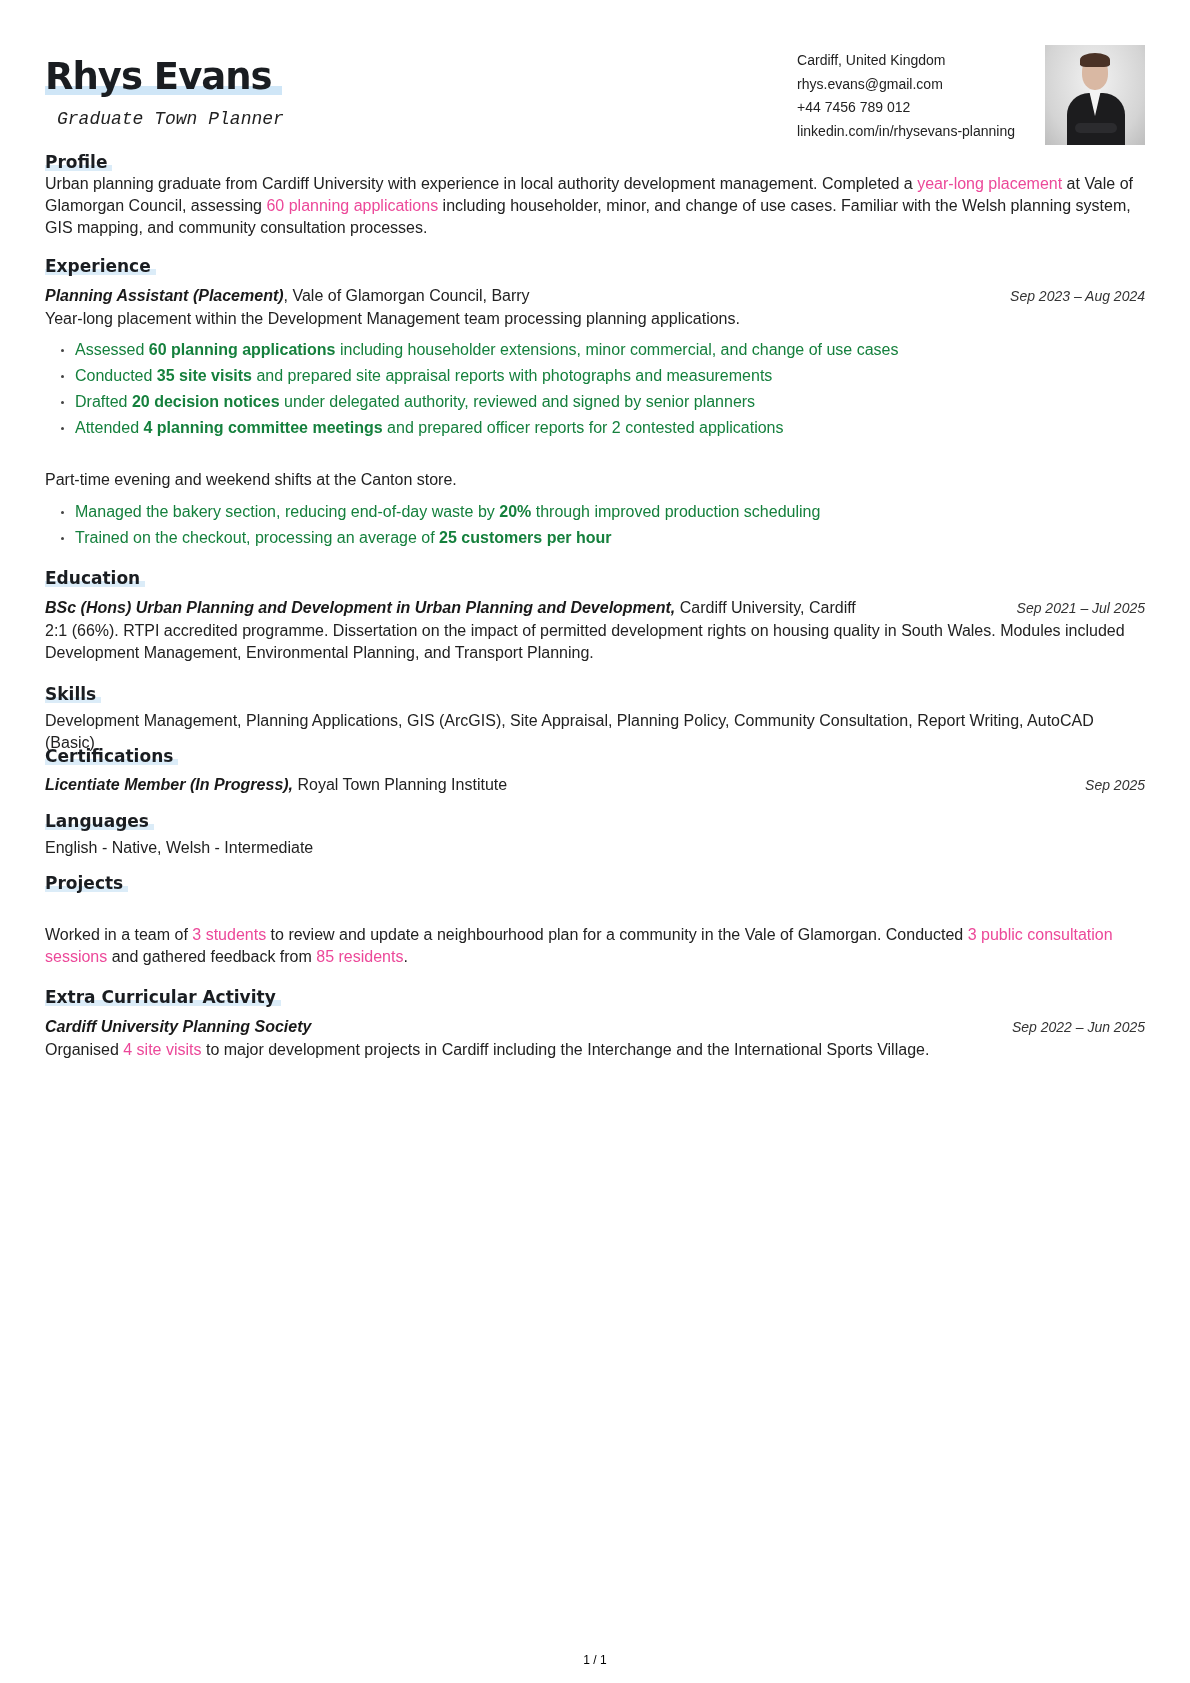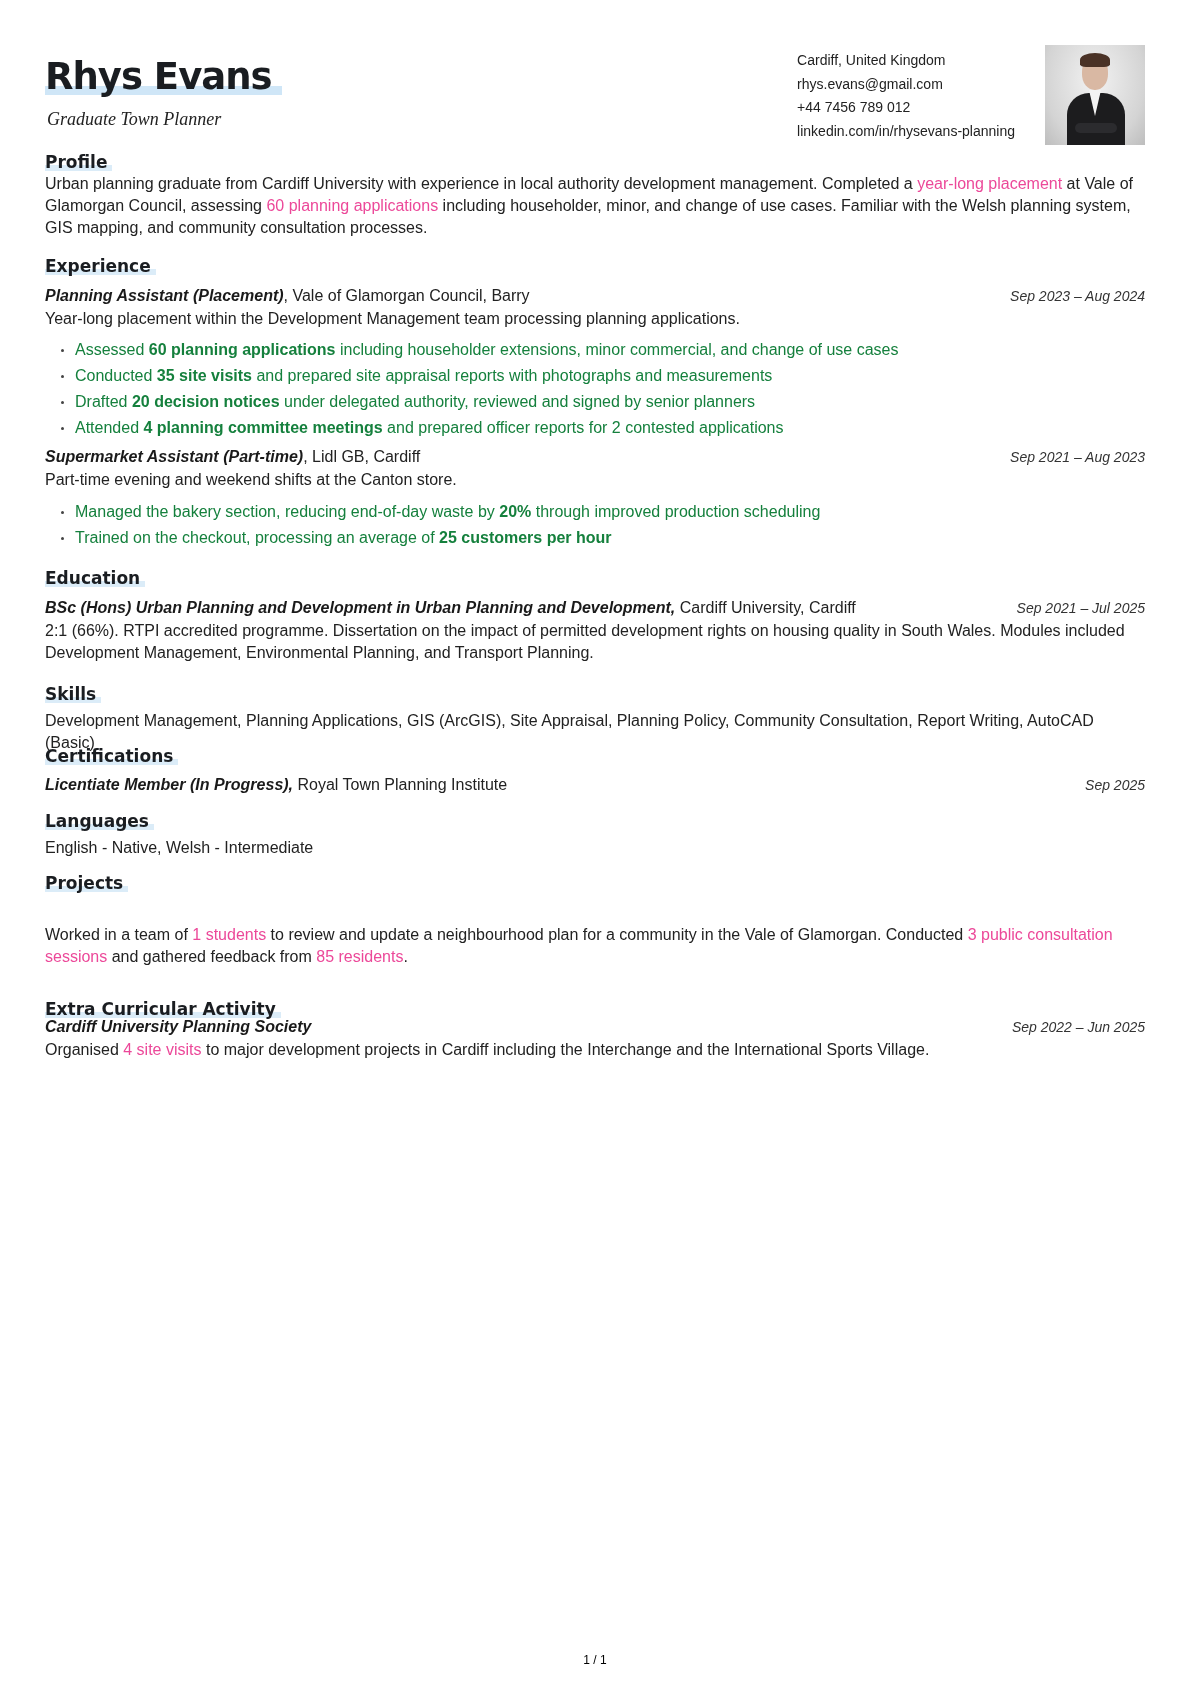--- a/index.html
+++ b/index.html
@@ -12,22 +12,22 @@
 
   
   .hdr-name {
     position: absolute; left: 0; top: 58px;
     font-family: "DejaVu Sans", sans-serif; font-weight: bold;
     font-size: 37px; letter-spacing: -1px; color: #1a1d21; line-height: 1;
     background: linear-gradient(to top, transparent 0px, #cfe6f7 0px, #cfe6f7 9px, transparent 9px);
     padding-right: 10px;
   }
   .hdr-title {
-    position: absolute; left: 2px; top: 110px;
-    font-family: Liberation Serif, serif; font-style: italic;
+    position: absolute; left: 12px; top: 110px;
+    font-family: Liberation Mono, monospace; font-style: italic;
     font-size: 18px; color: #222; line-height: 1;
   }
   .contact {
     position: absolute; right: 130px; top: 49px; 
     font-family: "Liberation Sans", sans-serif; font-size: 14px; line-height: 23.5px; color: #222;
   }
   .contact div { white-space: nowrap; }
   .photo {
     position: absolute; right: 0; top: 45px; width: 100px; height: 100px;
     background: radial-gradient(ellipse at 50% 35%, #f2f2f2 0%, #d4d4d4 70%, #bdbdbd 100%);
@@ -123,24 +123,20 @@
     <span class="date">Sep 2023 – Aug 2024</span>
   </div>
   <div class="txt" style="top:308px;">Year-long placement within the Development Management team processing planning applications.</div>
   <ul class="bul" style="top:337px;">
     <li>Assessed <b>60 planning applications</b> including householder extensions, minor commercial, and change of use cases</li>
     <li>Conducted <b>35 site visits</b> and prepared site appraisal reports with photographs and measurements</li>
     <li>Drafted <b>20 decision notices</b> under delegated authority, reviewed and signed by senior planners</li>
     <li>Attended <b>4 planning committee meetings</b> and prepared officer reports for 2 contested applications</li>
   </ul>
 
-  <div class="entry-head" style="top:446px;">
-    <span class="role">Supermarket Assistant (Part-time)</span><span>, Lidl GB, Cardiff</span>
-    <span class="date">Sep 2021 – Aug 2023</span>
-  </div>
   <div class="txt" style="top:469px;">Part-time evening and weekend shifts at the Canton store.</div>
   <ul class="bul" style="top:499px;">
     <li>Managed the bakery section, reducing end-of-day waste by <b>20%</b> through improved production scheduling</li>
     <li>Trained on the checkout, processing an average of <b>25 customers per hour</b></li>
   </ul>
 
   <div class="sec-title" style="top:570px;">Education</div>
   <div class="entry-head" style="top:597px;">
     <span class="role">BSc (Hons) Urban Planning and Development in Urban Planning and Development,</span><span> Cardiff University, Cardiff</span>
     <span class="date">Sep 2021 – Jul 2025</span>
@@ -153,23 +149,23 @@
   <div class="sec-title" style="top:748px;">Certifications</div>
   <div class="entry-head" style="top:774px;">
     <span class="role">Licentiate Member (In Progress),</span><span> Royal Town Planning Institute</span>
     <span class="date">Sep 2025</span>
   </div>
 
   <div class="sec-title" style="top:813px;">Languages</div>
   <div class="txt" style="top:837px;">English - Native, Welsh - Intermediate</div>
 
   <div class="sec-title" style="top:875px;text-align:right;">Projects</div>
-  <div class="txt" style="top:924px;">Worked in a team of <b>1 students</b> to review and update a neighbourhood plan for a community in the Vale of Glamorgan. Conducted <b>3 public consultation sessions</b> and gathered feedback from <b>85 residents</b>.</div>
+  <div class="txt" style="top:924px;">Worked in a team of <b>3 students</b> to review and update a neighbourhood plan for a community in the Vale of Glamorgan. Conducted <b>3 public consultation sessions</b> and gathered feedback from <b>85 residents</b>.</div>
 
-  <div class="sec-title" style="top:989px;margin-top:12px;">Extra Curricular Activity</div>
+  <div class="sec-title" style="top:989px;">Extra Curricular Activity</div>
   <div class="entry-head" style="top:1016px;">
     <span class="role">Cardiff University Planning Society</span>
     <span class="date">Sep 2022 – Jun 2025</span>
   </div>
   <div class="txt" style="top:1039px;">Organised <b>4 site visits</b> to major development projects in Cardiff including the Interchange and the International Sports Village.</div>
 
 </div>
 
 <div class="pager">1 / 1</div>
 

